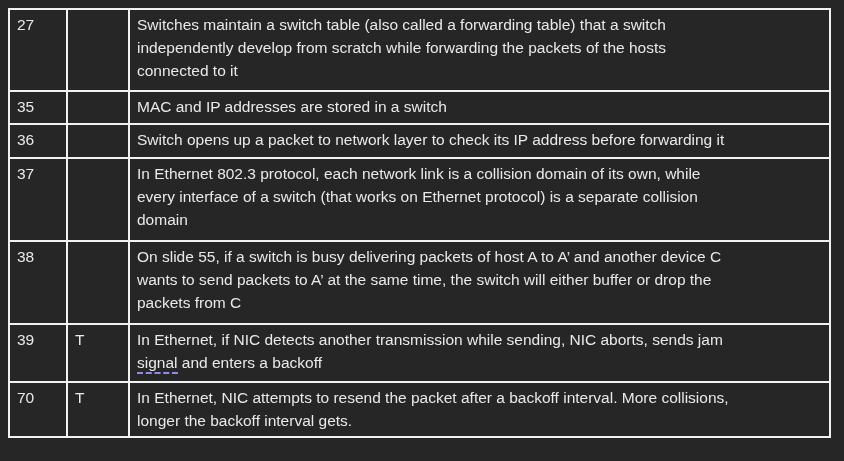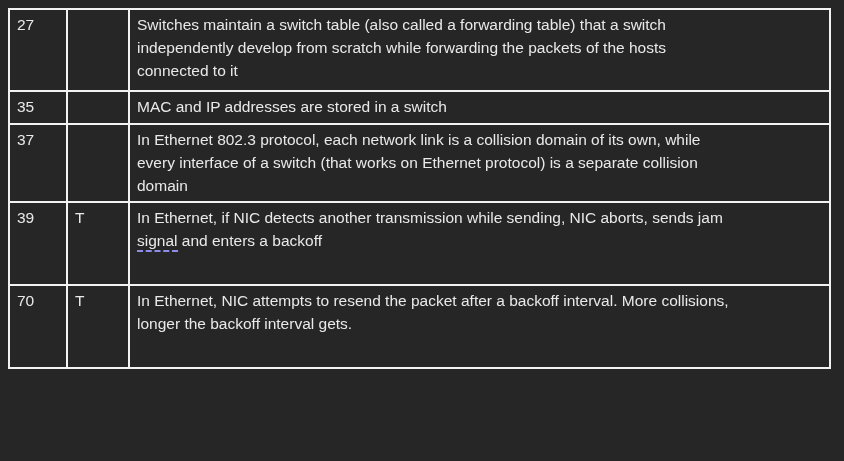--- a/index.html
+++ b/index.html
@@ -76,25 +76,37 @@
           <td class="statement">Switches maintain a switch table (also called a forwarding table) that a switch
 independently develop from scratch while forwarding the packets of the hosts
 connected to it</td>
         </tr>
         <tr>
           <td class="number">35</td>
           <td class="answer"></td>
           <td class="statement">MAC and IP addresses are stored in a switch</td>
         </tr>
         <tr>
+          <td class="number">36</td>
+          <td class="answer"></td>
+          <td class="statement">Switch opens up a packet to network layer to check its IP address before forwarding it</td>
+        </tr>
+        <tr>
           <td class="number">37</td>
           <td class="answer"></td>
           <td class="statement">In Ethernet 802.3 protocol, each network link is a collision domain of its own, while
 every interface of a switch (that works on Ethernet protocol) is a separate collision
 domain</td>
+        </tr>
+        <tr>
+          <td class="number">38</td>
+          <td class="answer"></td>
+          <td class="statement">On slide 55, if a switch is busy delivering packets of host A to A’ and another device C
+wants to send packets to A’ at the same time, the switch will either buffer or drop the
+packets from C</td>
         </tr>
         <tr>
           <td class="number">39</td>
           <td class="answer">T</td>
           <td class="statement">In Ethernet, if NIC detects another transmission while sending, NIC aborts, sends jam
 <span class="spellcheck">signal</span> and enters a backoff</td>
         </tr>
         <tr>
           <td class="number">70</td>
           <td class="answer">T</td>

